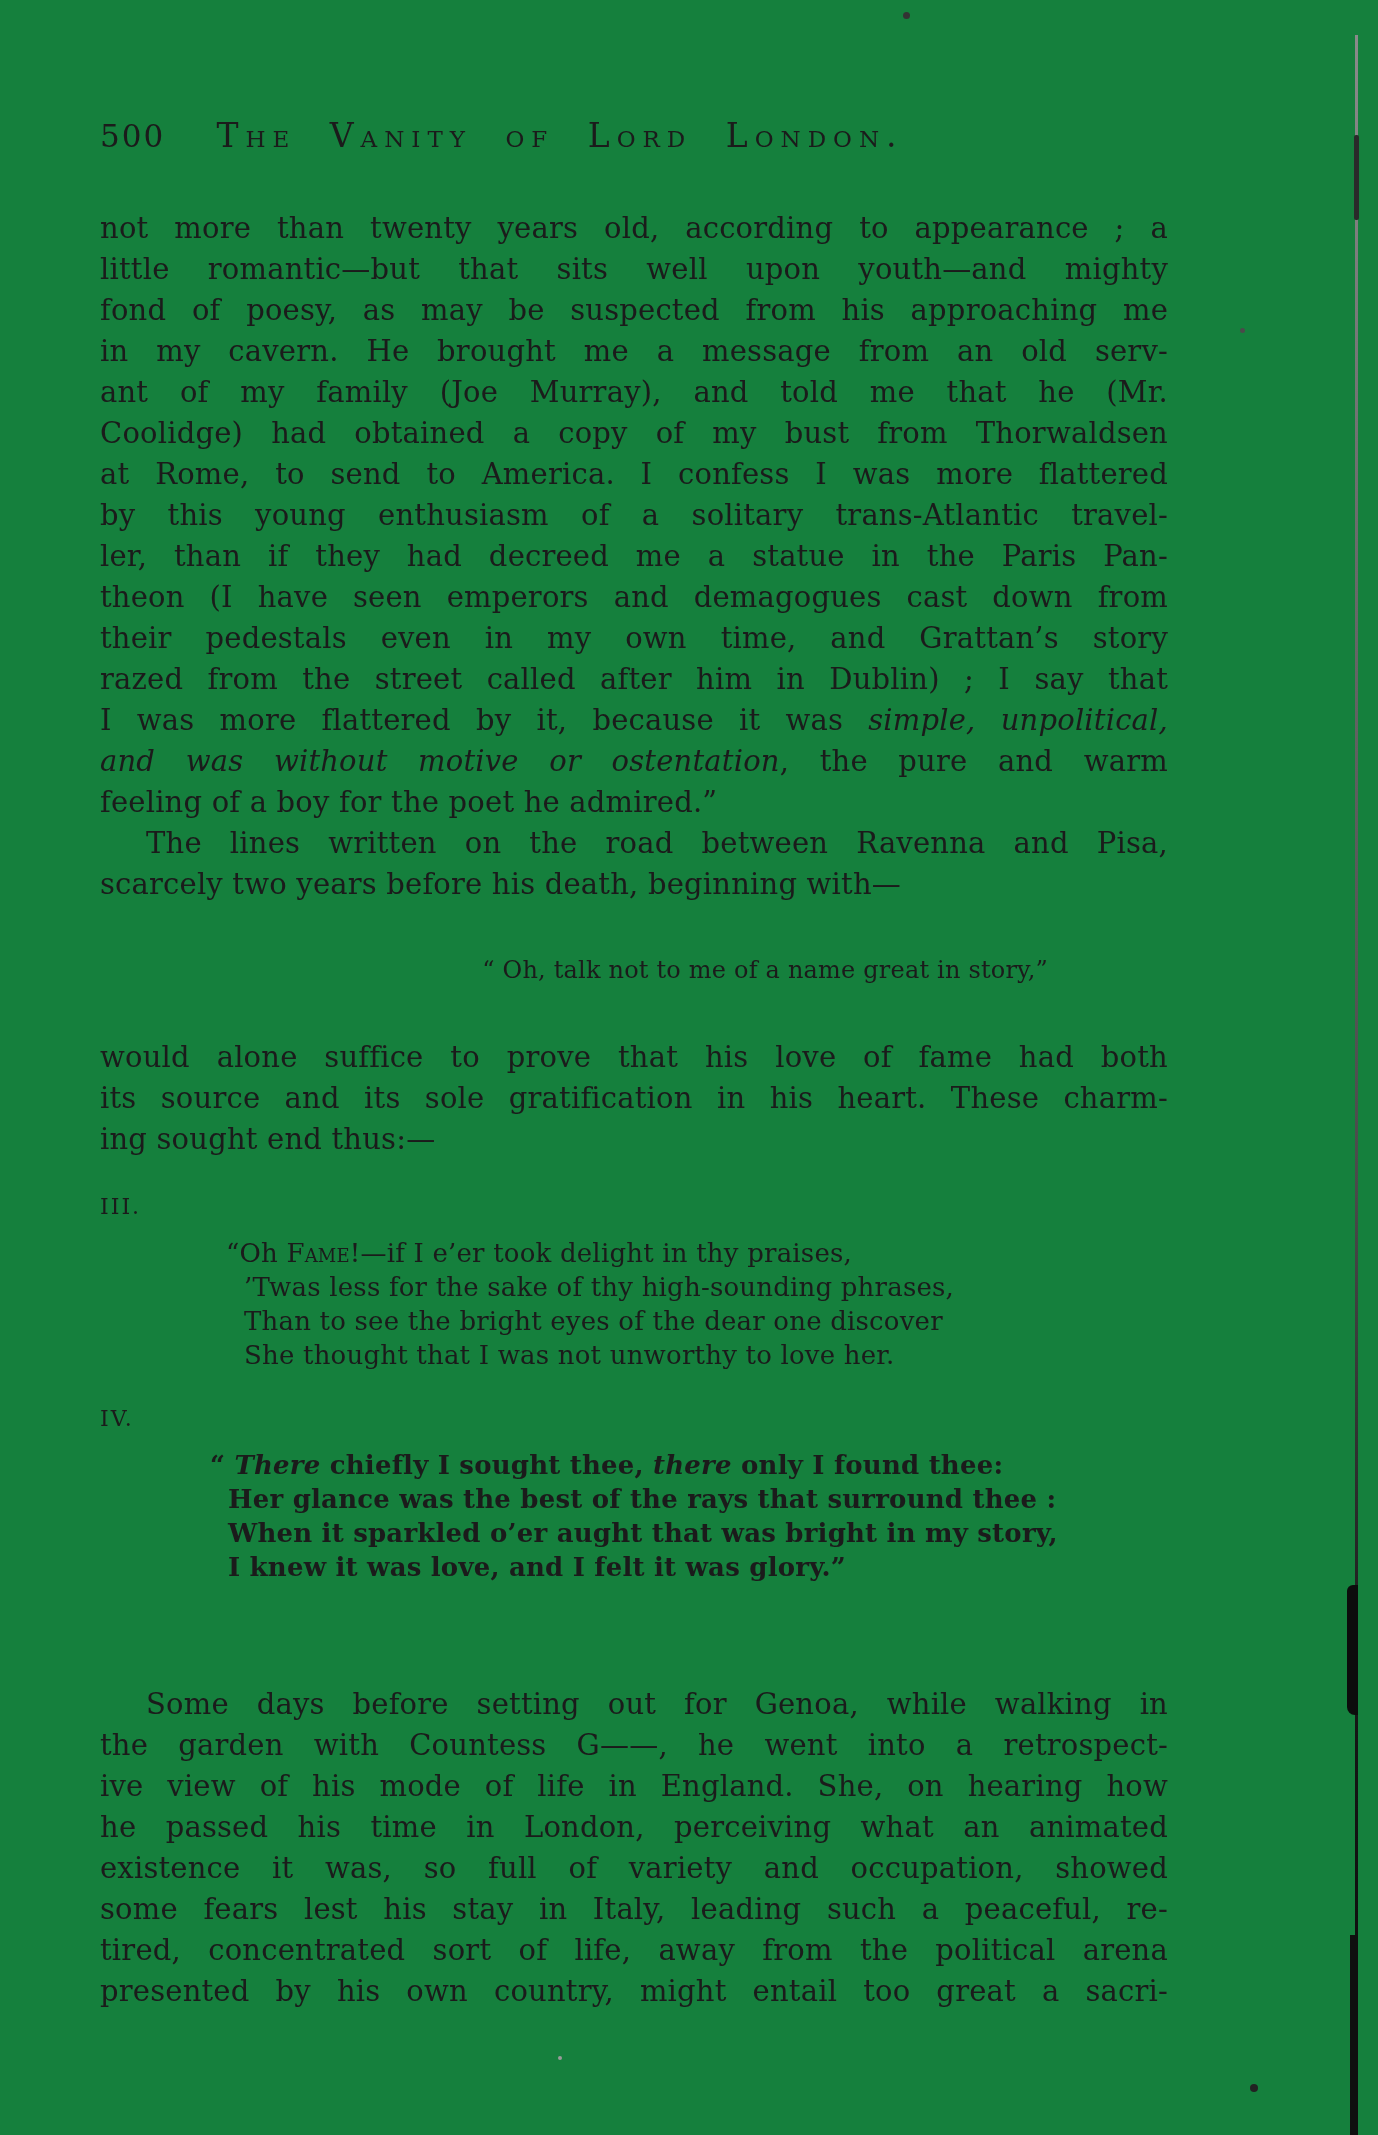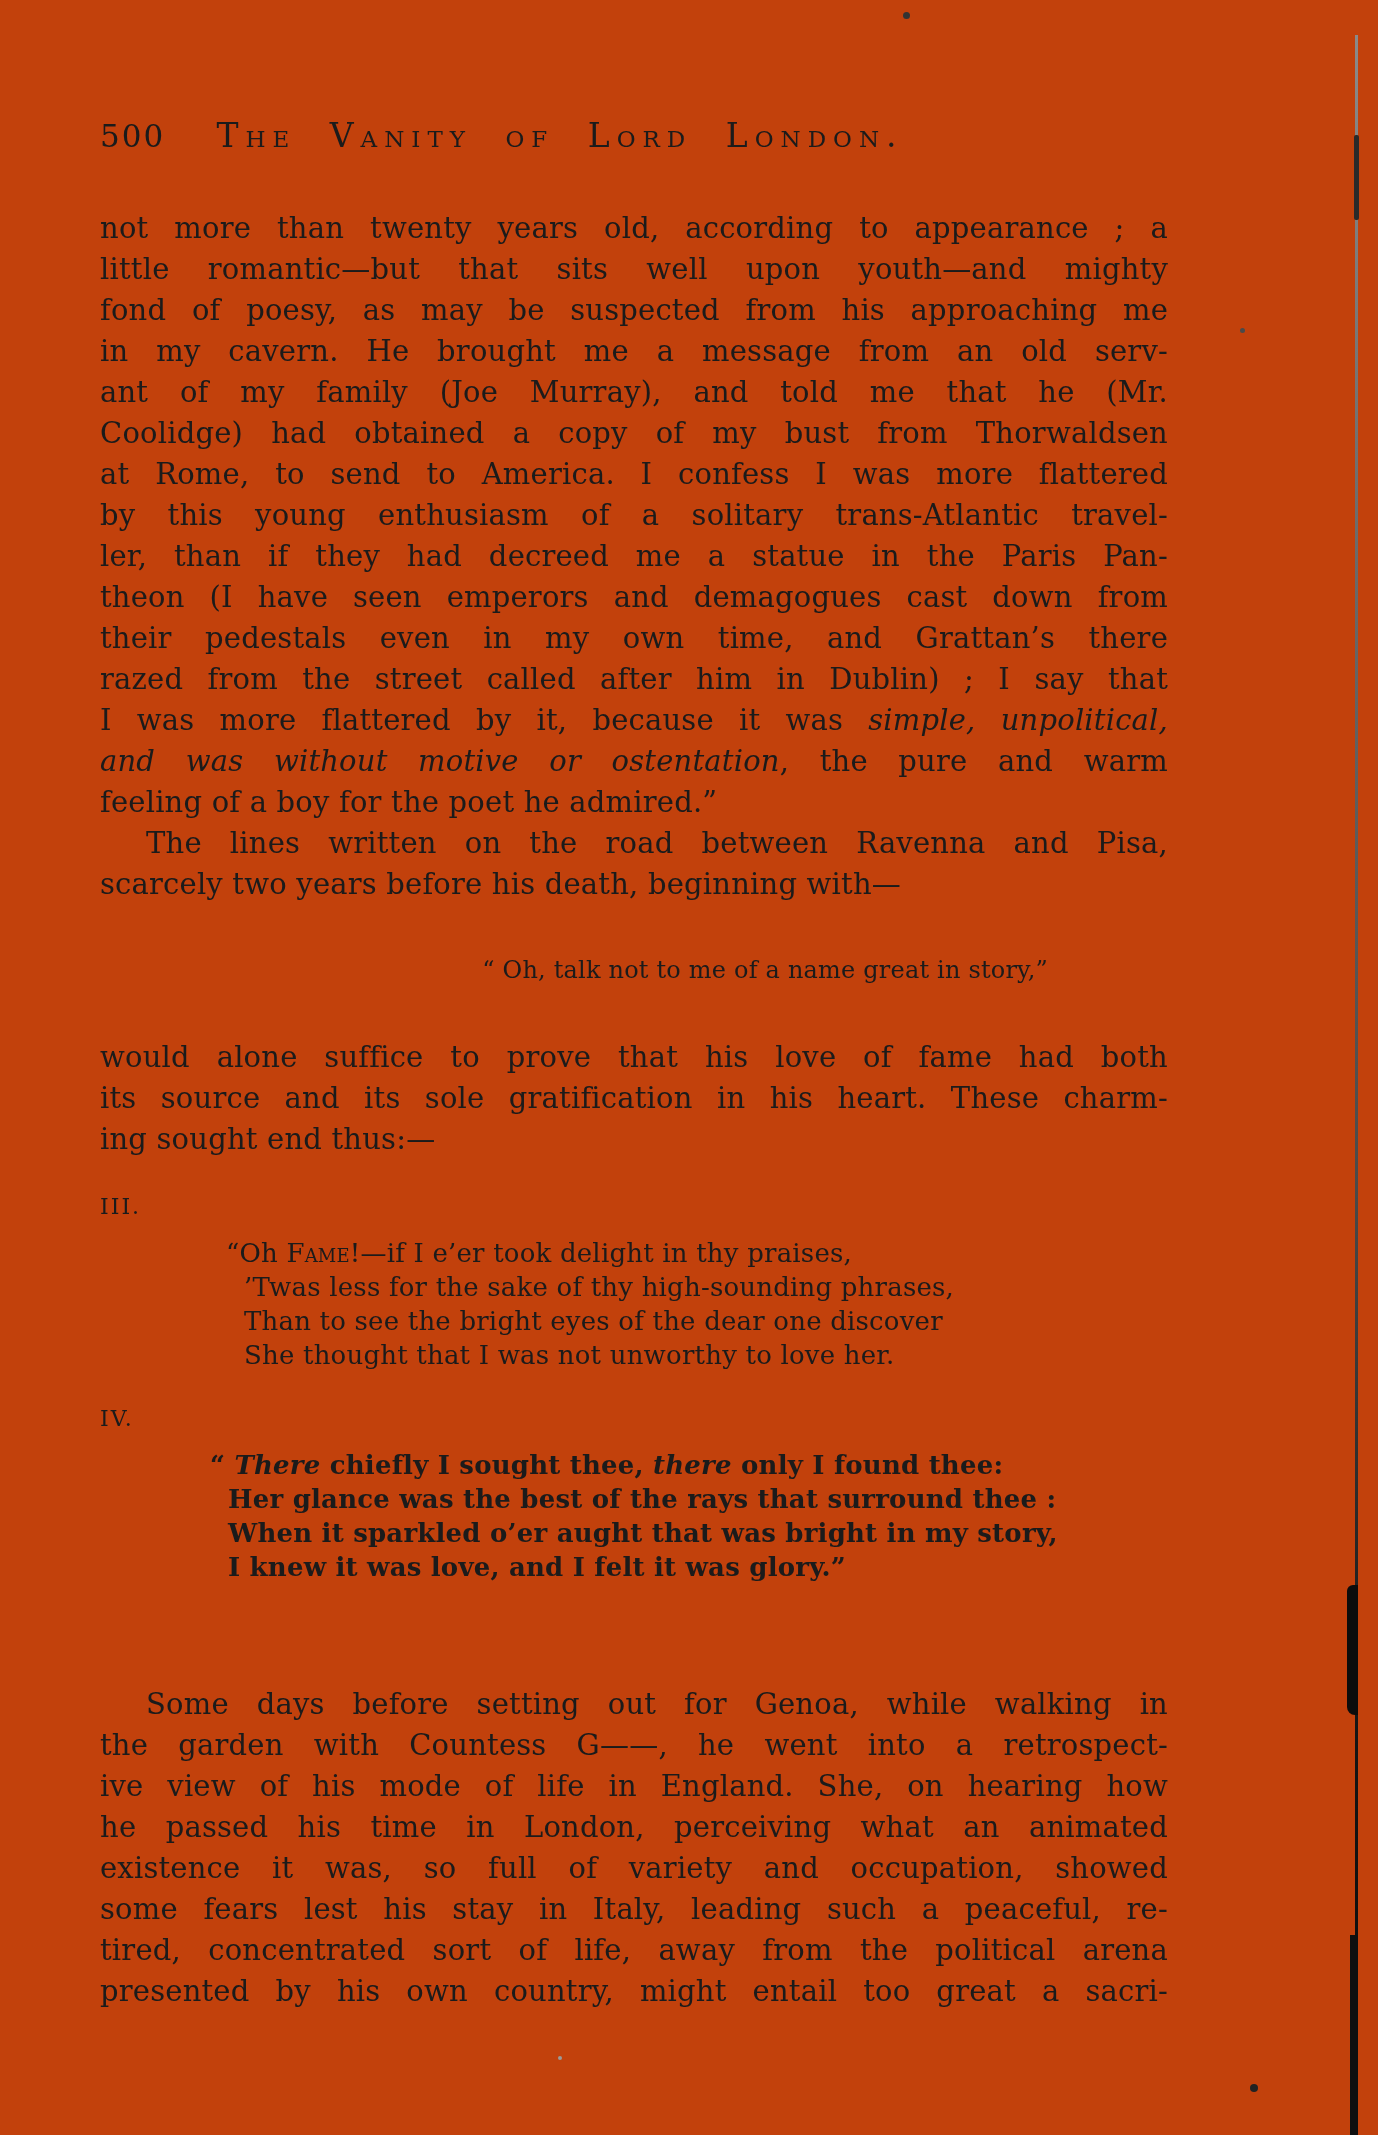--- a/index.html
+++ b/index.html
@@ -1,20 +1,20 @@
 <!DOCTYPE html>
 <html><head>
 <meta charset="utf-8">
 <style>
   html, body { margin: 0; padding: 0; background: #e9e7e2; }
   .page {
     position: relative;
     width: 1378px;
     height: 2135px;
-    background: #c2410c;
+    background: #15803d;
     overflow: hidden;
     font-family: "DejaVu Serif", "Liberation Serif", serif;
     color: #1b1b1b;
   }
   .content {
     position: absolute;
     left: 100px;
     top: 118px;
     width: 1068px;
   }
@@ -93,21 +93,21 @@
           <div class="line"><span>not more than twenty years old, according to appearance ; a</span></div>
           <div class="line"><span>little romantic—but that sits well upon youth—and mighty</span></div>
           <div class="line"><span>fond of poesy, as may be suspected from his approaching me</span></div>
           <div class="line"><span>in my cavern.  He brought me a message from an old serv-</span></div>
           <div class="line"><span>ant of my family (Joe Murray), and told me that he (Mr.</span></div>
           <div class="line"><span>Coolidge) had obtained a copy of my bust from Thorwaldsen</span></div>
           <div class="line"><span>at Rome, to send to America.  I confess I was more flattered</span></div>
           <div class="line"><span>by this young enthusiasm of a solitary trans-Atlantic travel-</span></div>
           <div class="line"><span>ler, than if they had decreed me a statue in the Paris Pan-</span></div>
           <div class="line"><span>theon (I have seen emperors and demagogues cast down from</span></div>
-          <div class="line"><span>their pedestals even in my own time, and Grattan’s there</span></div>
+          <div class="line"><span>their pedestals even in my own time, and Grattan’s story</span></div>
           <div class="line"><span>razed from the street called after him in Dublin) ; I say that</span></div>
           <div class="line"><span>I was more flattered by it, because it was </span><span class="it">simple, unpolitical,</span></div>
           <div class="line"><span class="it">and was without motive or ostentation</span><span>, the pure and warm</span></div>
           <div class="line last"><span>feeling of a boy for the poet he admired.”</span></div>
         </div>
 
       <div class="para">
           <div class="line indent"><span>The lines written on the road between Ravenna and Pisa,</span></div>
           <div class="line last"><span>scarcely two years before his death, beginning with—</span></div>
         </div>

